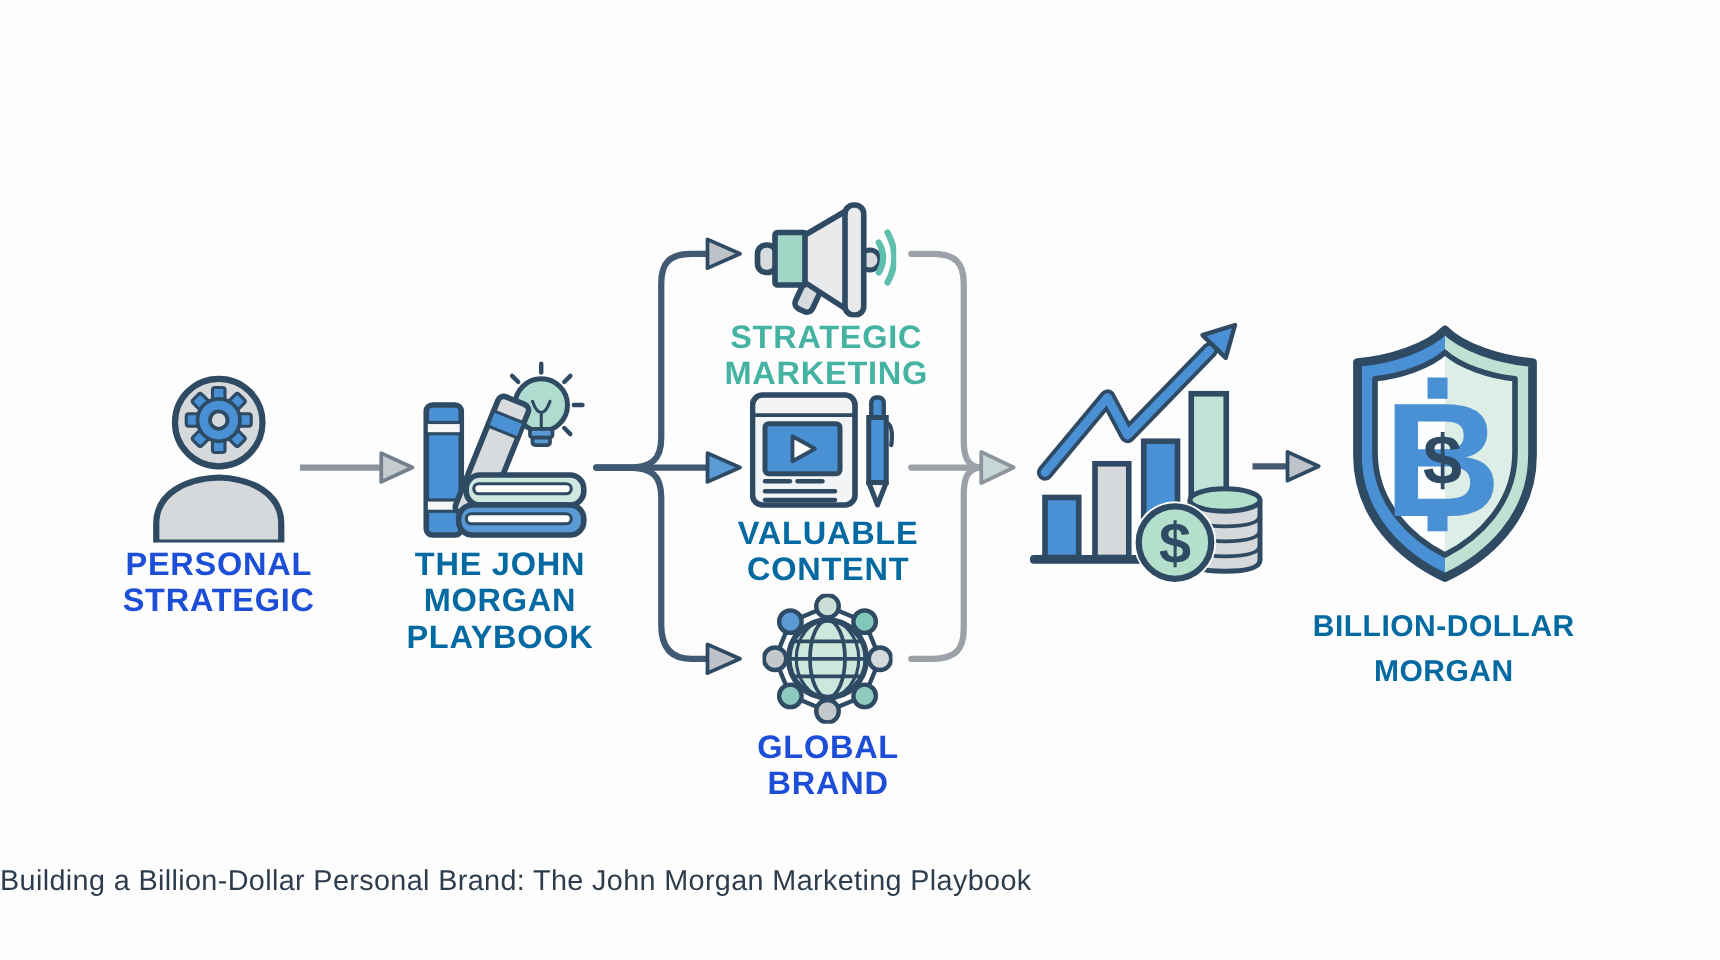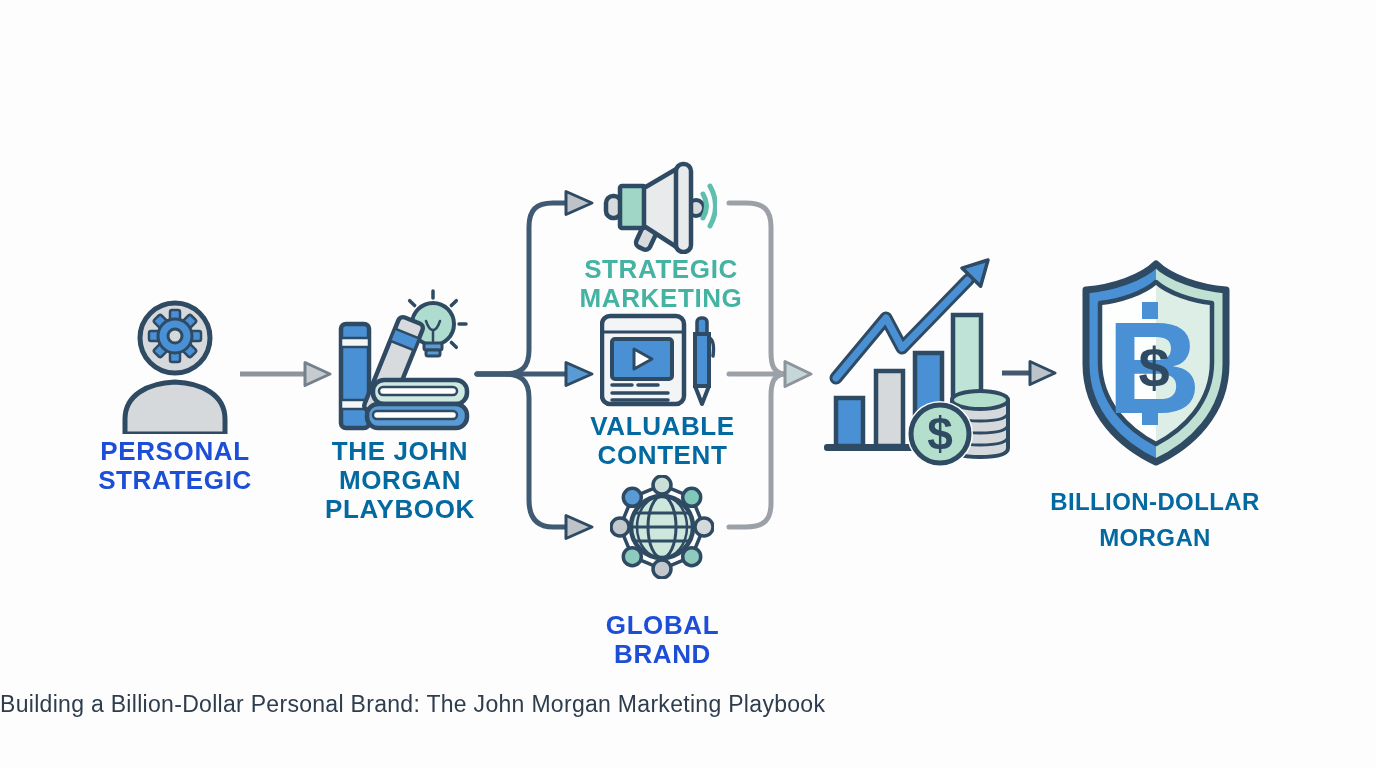--- a/index.html
+++ b/index.html
@@ -262,21 +262,21 @@
   <div class="node-label t-teal" style="left:565px;top:255px;width:192px;">
     <span>STRATEGIC</span>
     <span>MARKETING</span>
   </div>
 
   <div class="node-label t-blue" style="left:570px;top:412px;width:185px;">
     <span>VALUABLE</span>
     <span>CONTENT</span>
   </div>
 
-  <div class="node-label t-gray" style="left:570px;top:583px;width:185px;margin-top:28px;">
+  <div class="node-label t-gray" style="left:570px;top:583px;width:185px;">
     <span>GLOBAL</span>
     <span>BRAND</span>
   </div>
 
   <div id="result-label" class="node-label t-blue" style="left:995px;top:484px;width:320px;">
     <span>BILLION-DOLLAR</span>
     <span>MORGAN</span>
   </div>
 
   <div id="caption">Building a Billion-Dollar Personal Brand: The John Morgan Marketing Playbook</div>

